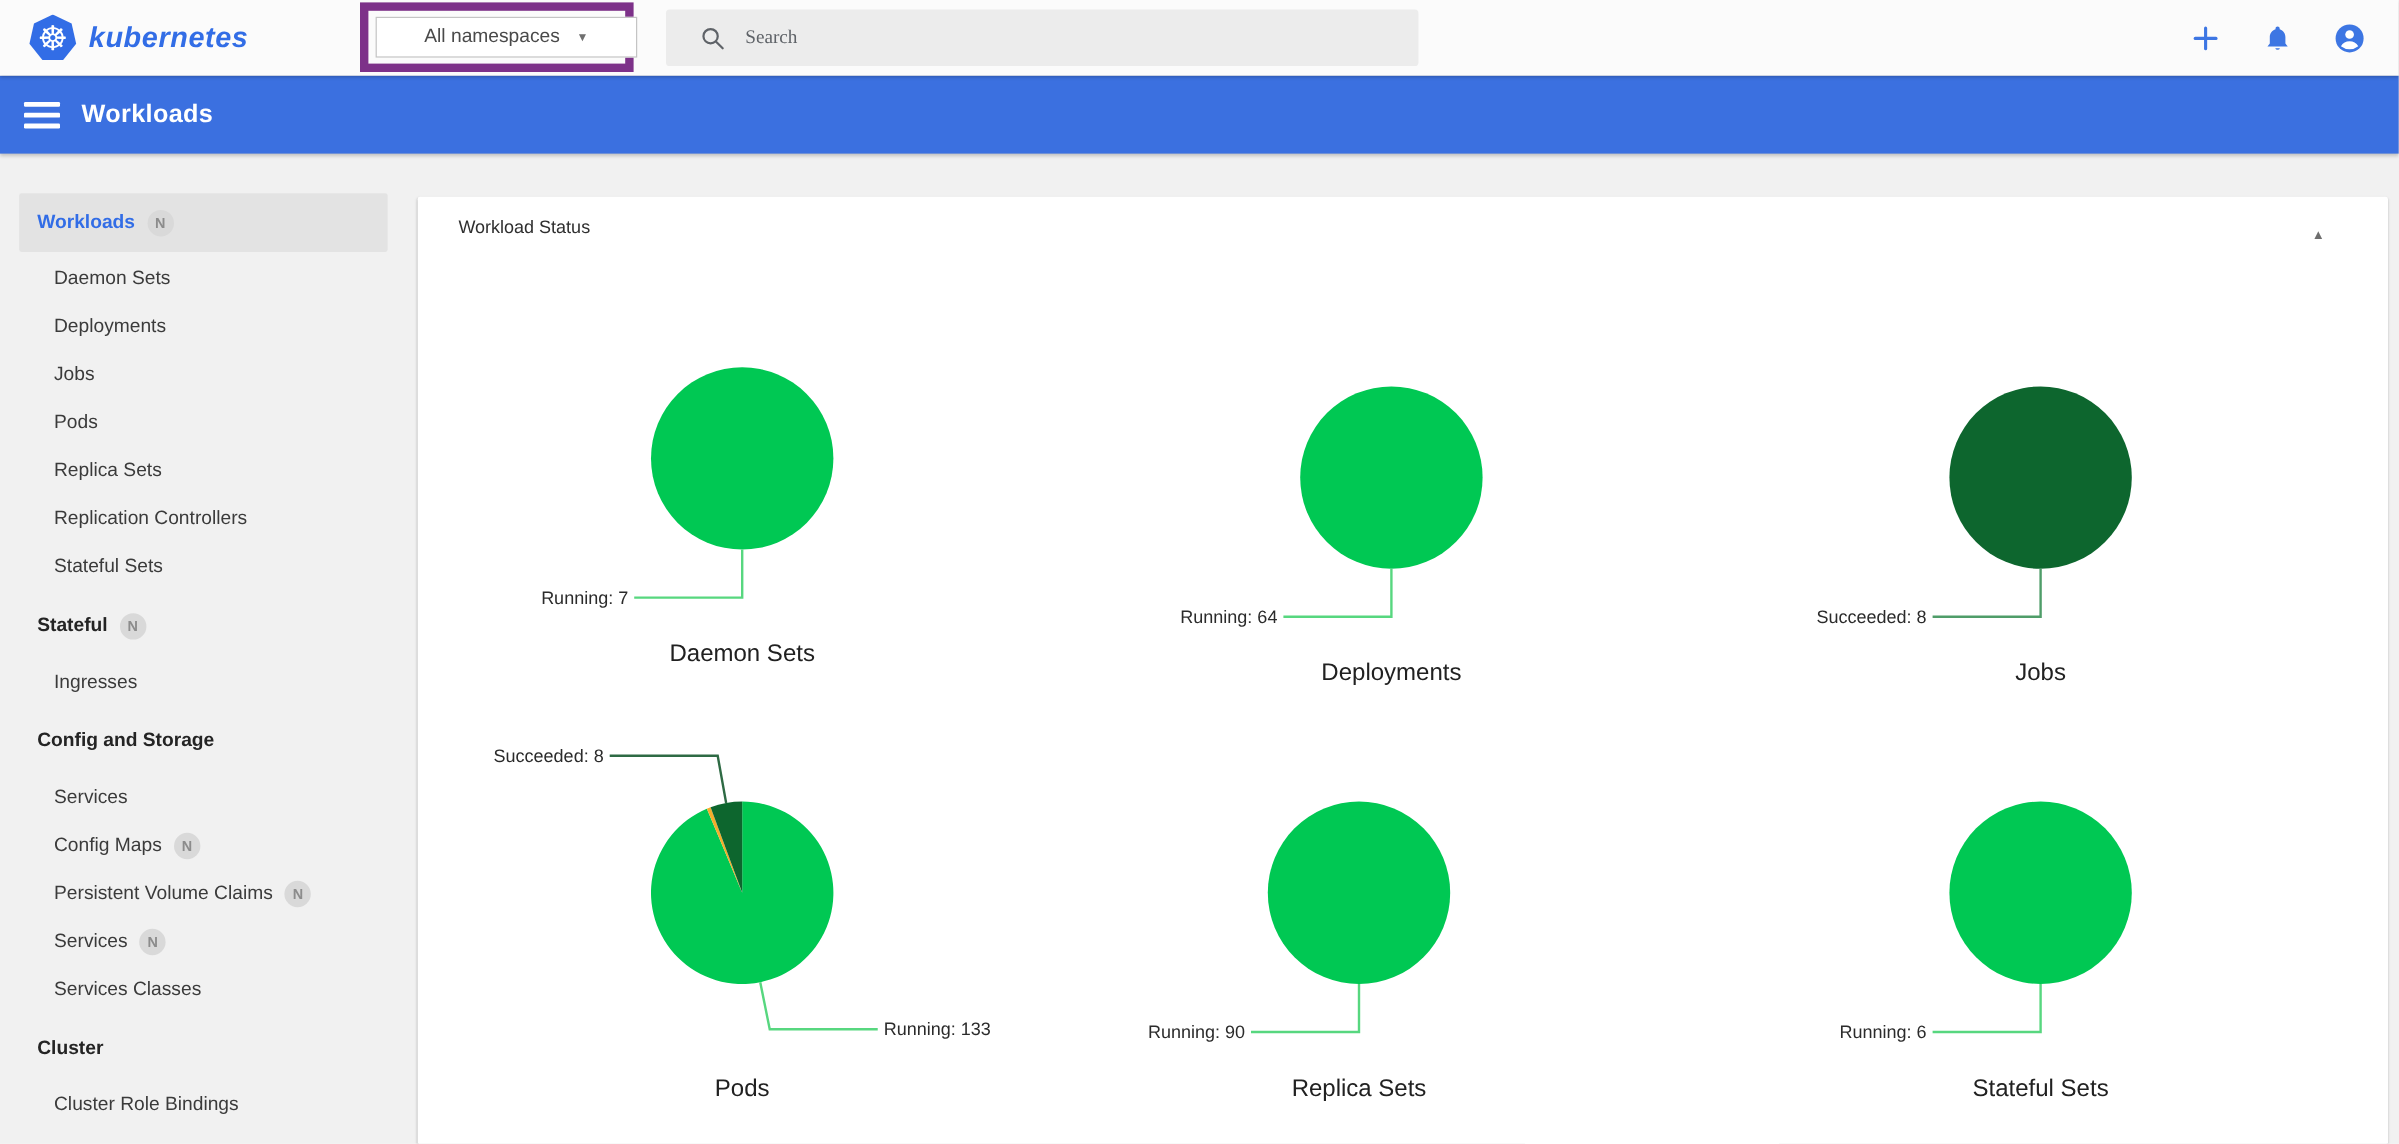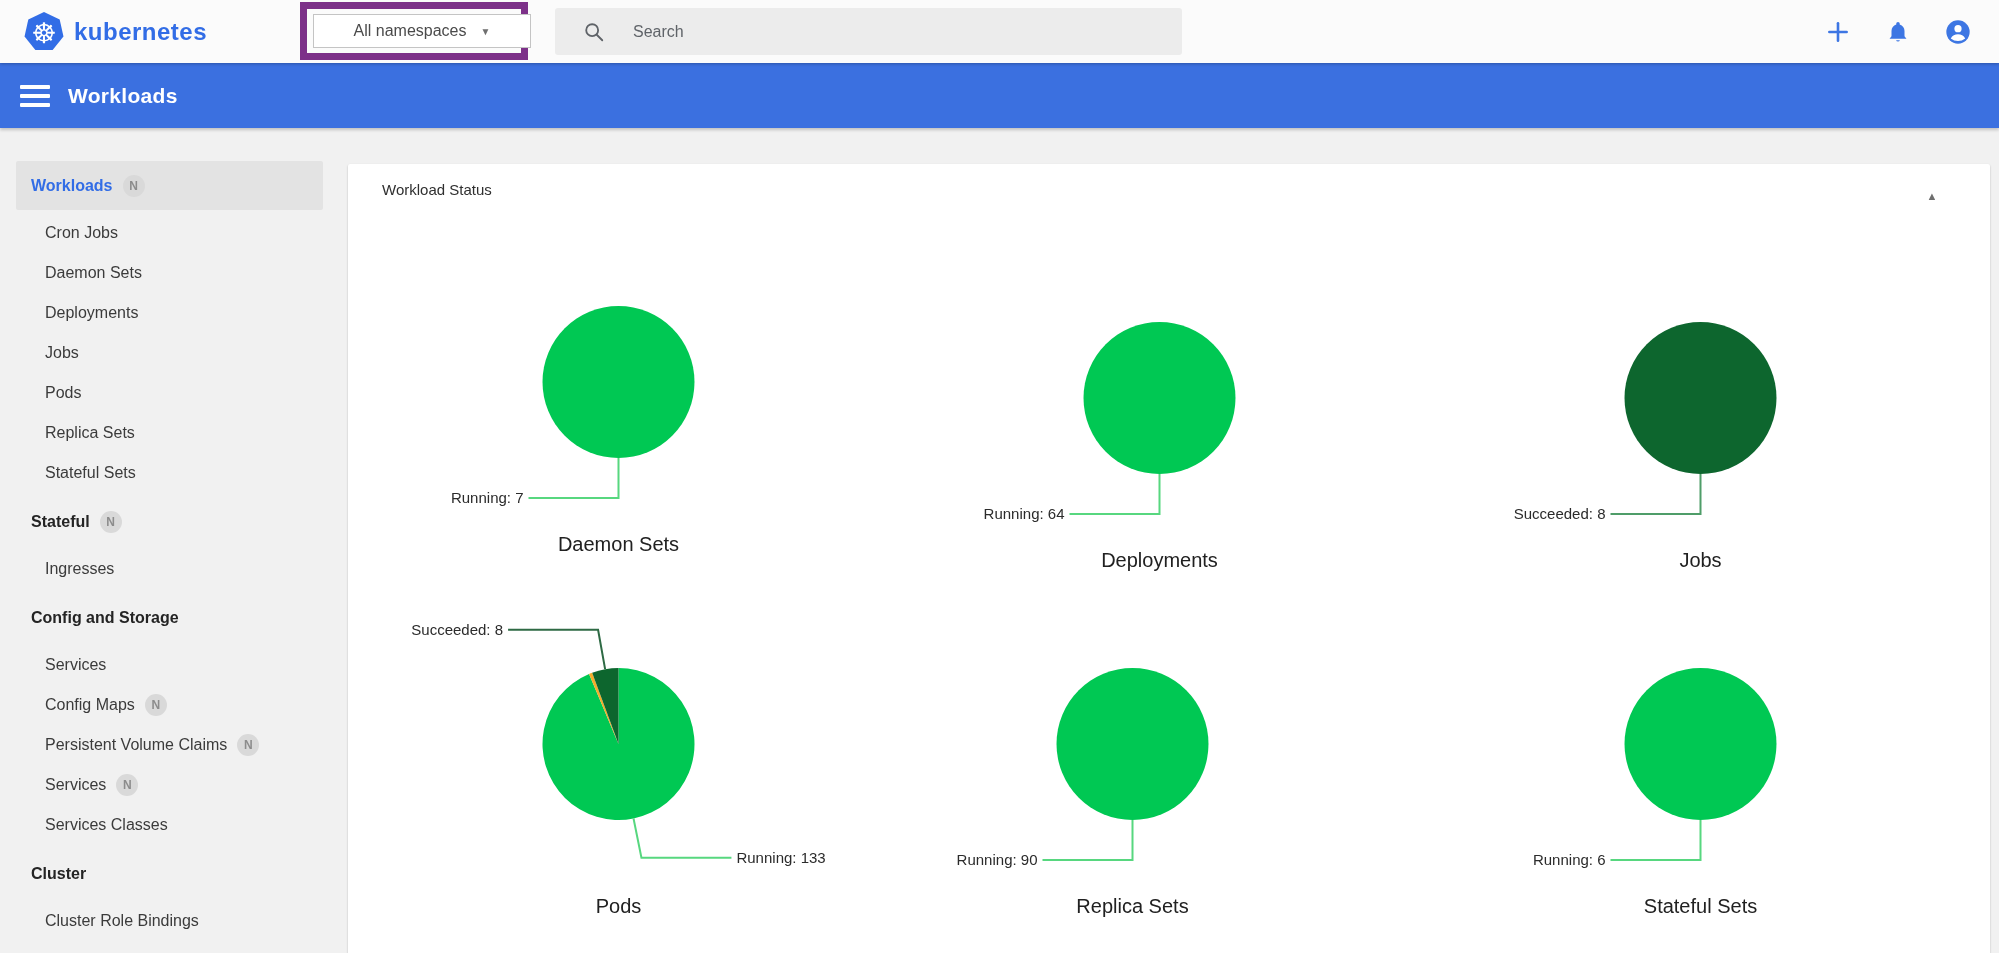--- a/index.html
+++ b/index.html
@@ -4,33 +4,33 @@
 <style>
   * { margin:0; padding:0; box-sizing:border-box; }
   html,body { width:1999px; height:953px; overflow:hidden; background:#f1f1f1;
               font-family:"Liberation Sans", sans-serif; }
   #stage { position:relative; width:1999px; height:953px; background:#f1f1f1; }
 
   
   #topbar { position:absolute; left:0; top:0; width:1999px; height:63px; background:#fbfbfb;
             box-shadow:0 1px 3px rgba(0,0,0,.25); z-index:5; }
   #logo { position:absolute; left:24px; top:12px; width:230px; height:40px; display:flex; align-items:center; }
-  #brand-text { color:#326de6; font-size:24px; font-weight:bold; margin-left:10px; letter-spacing:.5px; }
+  #brand-text { color:#326de6; font-size:24px; font-weight:bold; margin-left:10px; letter-spacing:.5px;font-style:italic; }
   #ns-annotation { position:absolute; left:300px; top:2px; width:228px; height:58px;
                    border:7px solid #7d3189; z-index:6; }
   #ns-dropdown { position:absolute; left:6px; top:5px; width:218px; height:34px; background:#fff;
                  border:1px solid #c4c4c4; display:flex; align-items:center; justify-content:center;
                  gap:14px; cursor:pointer; }
   #ns-value { font-size:16px; color:#4a4a4a; }
   #ns-caret { font-size:10px; color:#6f6f6f; }
   #searchbar { position:absolute; left:555px; top:8px; width:627px; height:47px; background:#ececec;
                border-radius:3px; display:flex; align-items:center; }
   #search-icon { margin-left:28px; flex:0 0 auto; }
   #search-input { border:none; outline:none; background:transparent; font-size:16px; color:#3c4043;
-                  margin-left:28px; width:480px; font-family:Liberation Sans, sans-serif; }
+                  margin-left:16px; width:480px; font-family:Liberation Serif, serif; }
   #search-input::placeholder { color:#5f6368; opacity:1; }
   .top-action { position:absolute; top:16px; width:32px; height:32px; display:flex; align-items:center;
                 justify-content:center; cursor:pointer; }
   #create-button { left:1822px; }
   #notifications-button { left:1882px; }
   #account-button { left:1942px; }
 
   
   #appbar { position:absolute; left:0; top:63px; width:1999px; height:65px; background:#3b70e0;
             display:flex; align-items:center; box-shadow:0 2px 3px rgba(0,0,0,.2); z-index:4; }
@@ -123,36 +123,36 @@
     </div>
     <div id="appbar-title">Workloads</div>
   </div>
 
   <nav id="sidebar">
       <div class="side-row header selected">
         <span class="lbl">Workloads</span>
         <span class="n-badge">N</span>
       </div>
       <div class="side-row">
-        <span class="lbl">Cron Jobs</span>
-      </div>
-      <div class="side-row">
         <span class="lbl">Daemon Sets</span>
       </div>
       <div class="side-row">
         <span class="lbl">Deployments</span>
       </div>
       <div class="side-row">
         <span class="lbl">Jobs</span>
       </div>
       <div class="side-row">
         <span class="lbl">Pods</span>
       </div>
       <div class="side-row">
         <span class="lbl">Replica Sets</span>
+      </div>
+      <div class="side-row">
+        <span class="lbl">Replication Controllers</span>
       </div>
       <div class="side-row">
         <span class="lbl">Stateful Sets</span>
       </div>
       <div class="side-row header">
         <span class="lbl">Stateful</span>
         <span class="n-badge">N</span>
       </div>
       <div class="side-row">
         <span class="lbl">Ingresses</span>

